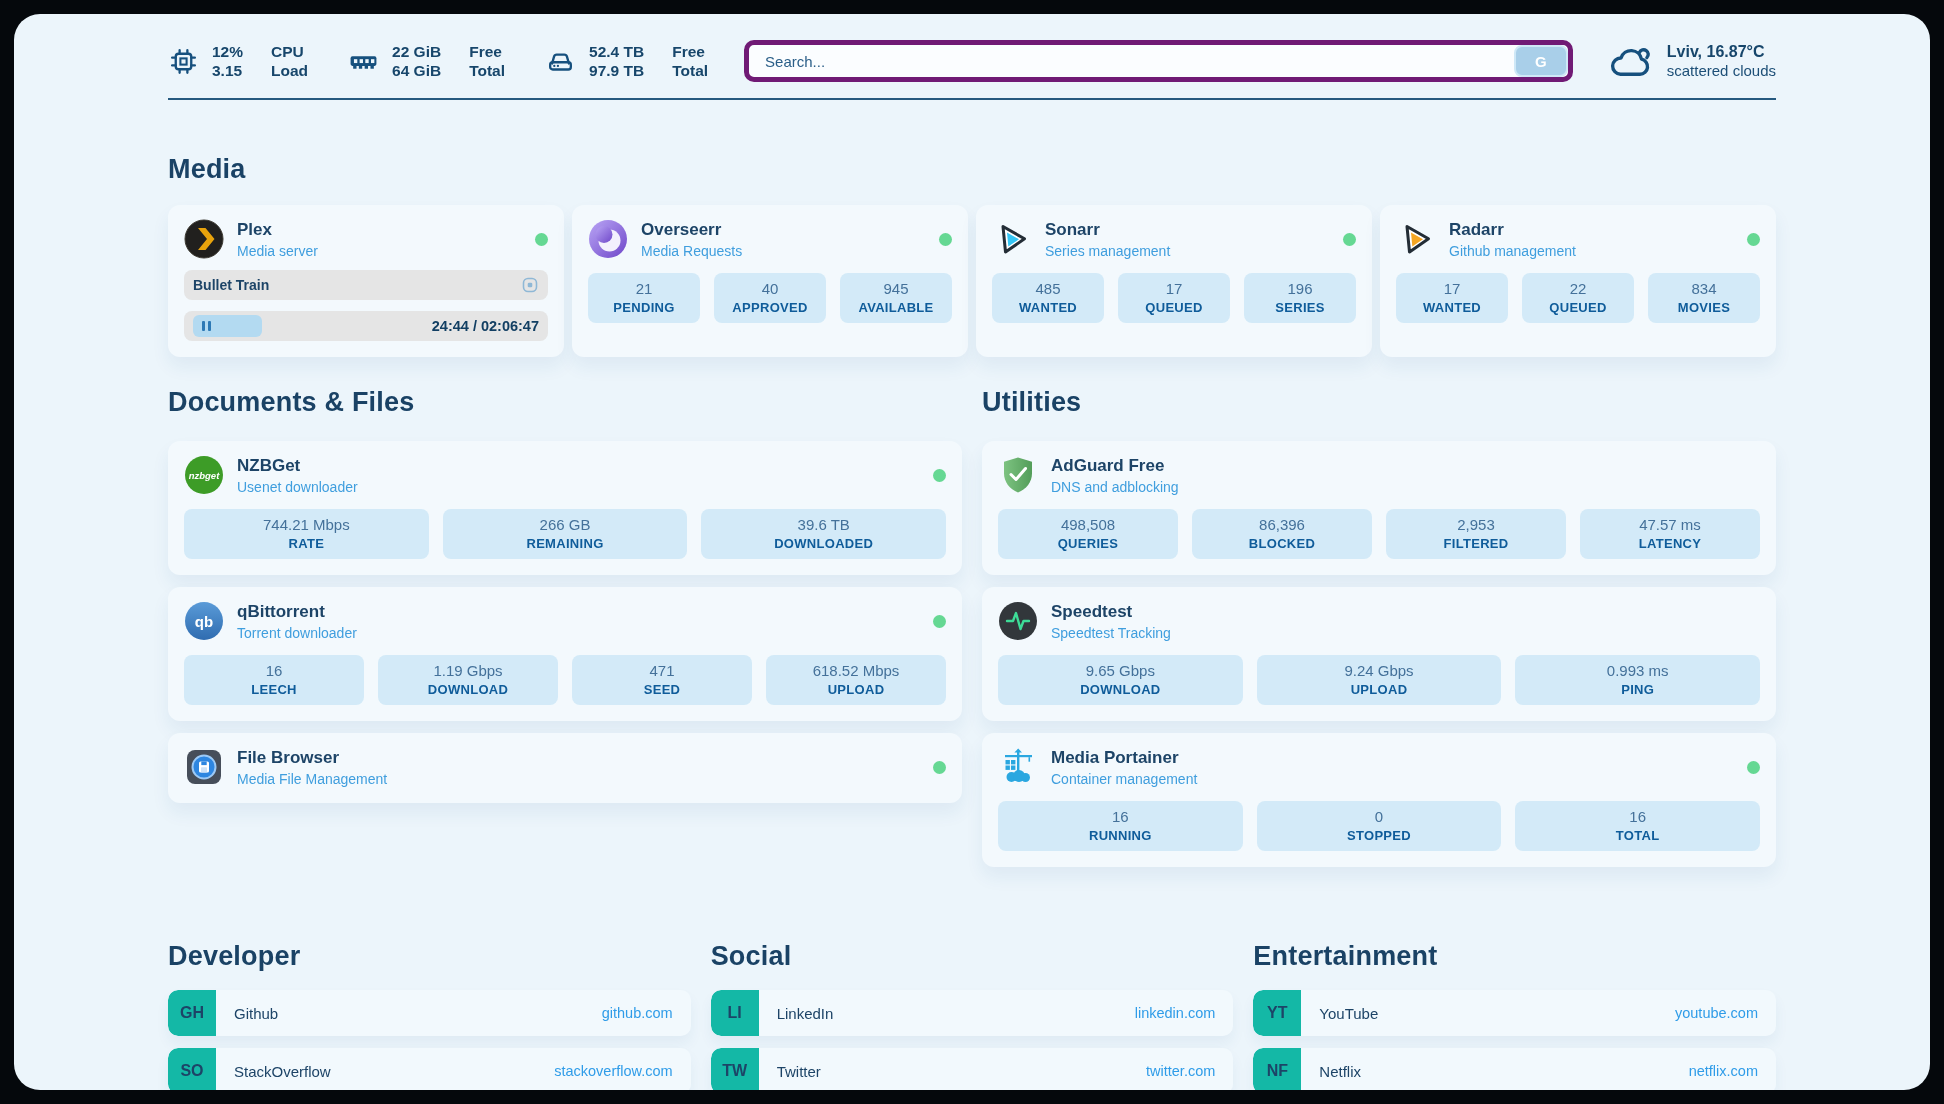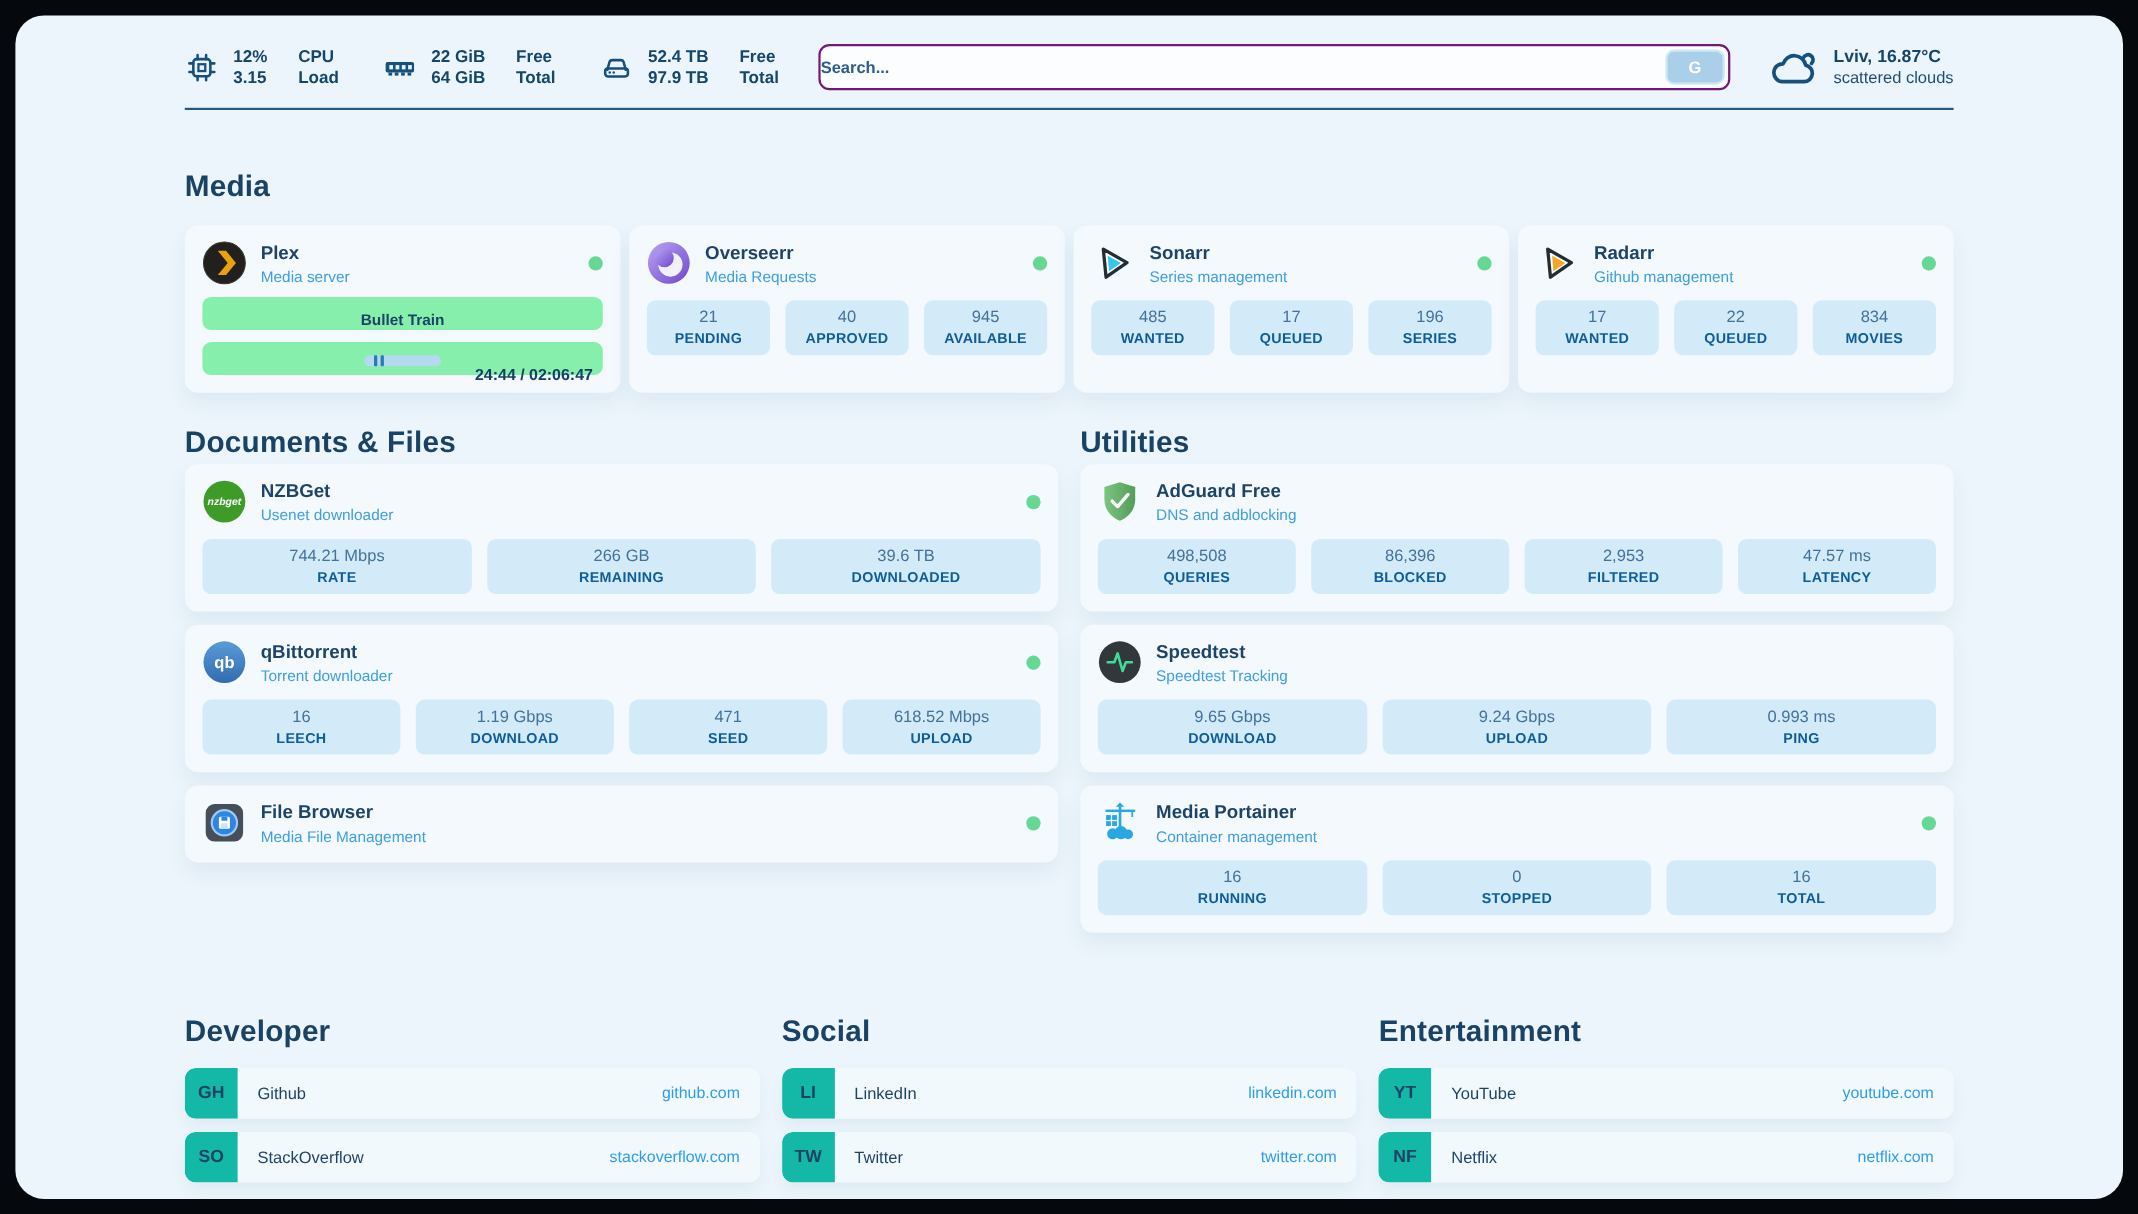--- a/index.html
+++ b/index.html
@@ -13,21 +13,21 @@
   .sysstats { display:flex; gap:40px; align-items:center; }
   .stat { display:flex; gap:13px; align-items:center; }
   .stat svg { width:31px; height:31px; flex:none; }
   .stat-body { display:flex; flex-direction:row; }
   .stat-grid { display:grid; grid-template-columns:auto auto; column-gap:28px; font-size:15.5px; font-weight:600; color:#17466b; line-height:1.25; }
   .stat-grid .lab { text-align:left; }
   .bar { margin-top:6px; height:5px; border-radius:3px; background:#b7cedd; overflow:hidden; }
   .bar .fill { height:100%; border-radius:3px; background:#4e7da4; }
 
   .searchwrap { flex:1; position:relative; margin:0 36px; }
-  .searchwrap input { width:100%; height:42px; border-radius:10px; border:2px solid #701a75; background:#fbfdff; padding:0 70px 0 0; font-size:15px; color:#17466b; font-family:inherit; outline:none;font-weight:bold; }
+  .searchwrap input { width:100%; height:42px; border-radius:10px; border:5px solid #701a75; background:#fbfdff; padding:0 70px 0 16px; font-size:15px; color:#17466b; font-family:inherit; outline:none; }
   .searchwrap input::placeholder { color:#2a5e88; opacity:1; }
   .search-btn { position:absolute; right:5px; top:5px; width:54px; height:32px; border:2px solid #cfe8f7; background:#a9cfe9; color:#ffffff; font-weight:700; font-size:15px; border-radius:8px; cursor:pointer; font-family:inherit; }
 
   .weather { display:flex; align-items:center; gap:12px; }
   .weather svg { width:46px; height:40px; }
   .weather-line1 { font-size:16px; font-weight:600; color:#17466b; }
   .weather-line2 { font-size:15px; color:#1d4f77; margin-top:1px; }
 
   .divider { margin-top:16px; border:none; border-top:2px solid #26597f; }
 
@@ -44,28 +44,28 @@
   .app-name { font-size:17px; font-weight:600; color:#1d4467; }
   .app-sub { font-size:14px; color:#3f9ede; margin-top:3px; }
   .dot { margin-left:auto; width:13px; height:13px; border-radius:50%; background:#65d893; flex:none; }
 
   .tiles { display:flex; gap:14px; margin-top:14px; }
   .tile { flex:1; background:#d3eaf8; border-radius:8px; text-align:center; padding:7px 4px 8px; }
   .tile-val { font-size:15px; color:#44719a; font-weight:500; }
   .tile-lab { font-size:13px; font-weight:700; color:#0f5c9a; margin-top:3px; letter-spacing:.3px; }
 
   
-  .media-row { margin-top:11px; background:#86efac; border-radius:8px; height:30px; display:flex; align-items:center; padding:12px 9px; font-size:14px; color:#1d4467; font-weight:600;flex-direction:column; }
+  .media-row { margin-top:11px; background:#e5e5e5; border-radius:8px; height:30px; display:flex; align-items:center; padding:0 9px; font-size:14px; color:#1d4467; font-weight:600; }
   .media-row .row-icon { margin-left:auto; width:18px; height:18px; cursor:pointer; }
   .pause-chip { width:20%; background:#b3daf1; border-radius:6px; height:22px; display:flex; align-items:center; padding-left:9px; gap:3px; }
   .pause-chip i { display:block; width:3px; height:10px; background:#2d79b5; border-radius:1px; }
   .time { margin-left:auto; font-size:14.5px; font-weight:700; color:#123f63; }
 
   .grid2 { display:grid; grid-template-columns:1fr 1fr; column-gap:20px; margin-top:30px; align-items:start; }
-  .grid2 h2 { margin-bottom:4px; }
+  .grid2 h2 { margin-bottom:23px; }
   .grid2 .card { margin-bottom:12px; flex:none; }
 
   .grid3 { display:grid; grid-template-columns:repeat(3,1fr); column-gap:20px; margin-top:62px; align-items:start; }
   .grid3 h2 { margin-bottom:18px; }
   .link-row { display:flex; align-items:center; height:46px; background:#f2f9fd; border-radius:10px; margin-bottom:12px; box-shadow:0 8px 14px rgba(30,90,140,.06); cursor:pointer; overflow:hidden; }
   .badge { width:48px; height:100%; background:#14b8a6; border-radius:10px 0 0 10px; display:flex; align-items:center; justify-content:center; font-weight:600; font-size:16px; color:#1d4467; flex:none; }
   .link-name { margin-left:18px; font-size:15px; color:#1d4467; font-weight:500; }
   .link-url { margin-left:auto; margin-right:18px; font-size:14.5px; color:#2f9ce8; }
 </style>
 </head>

